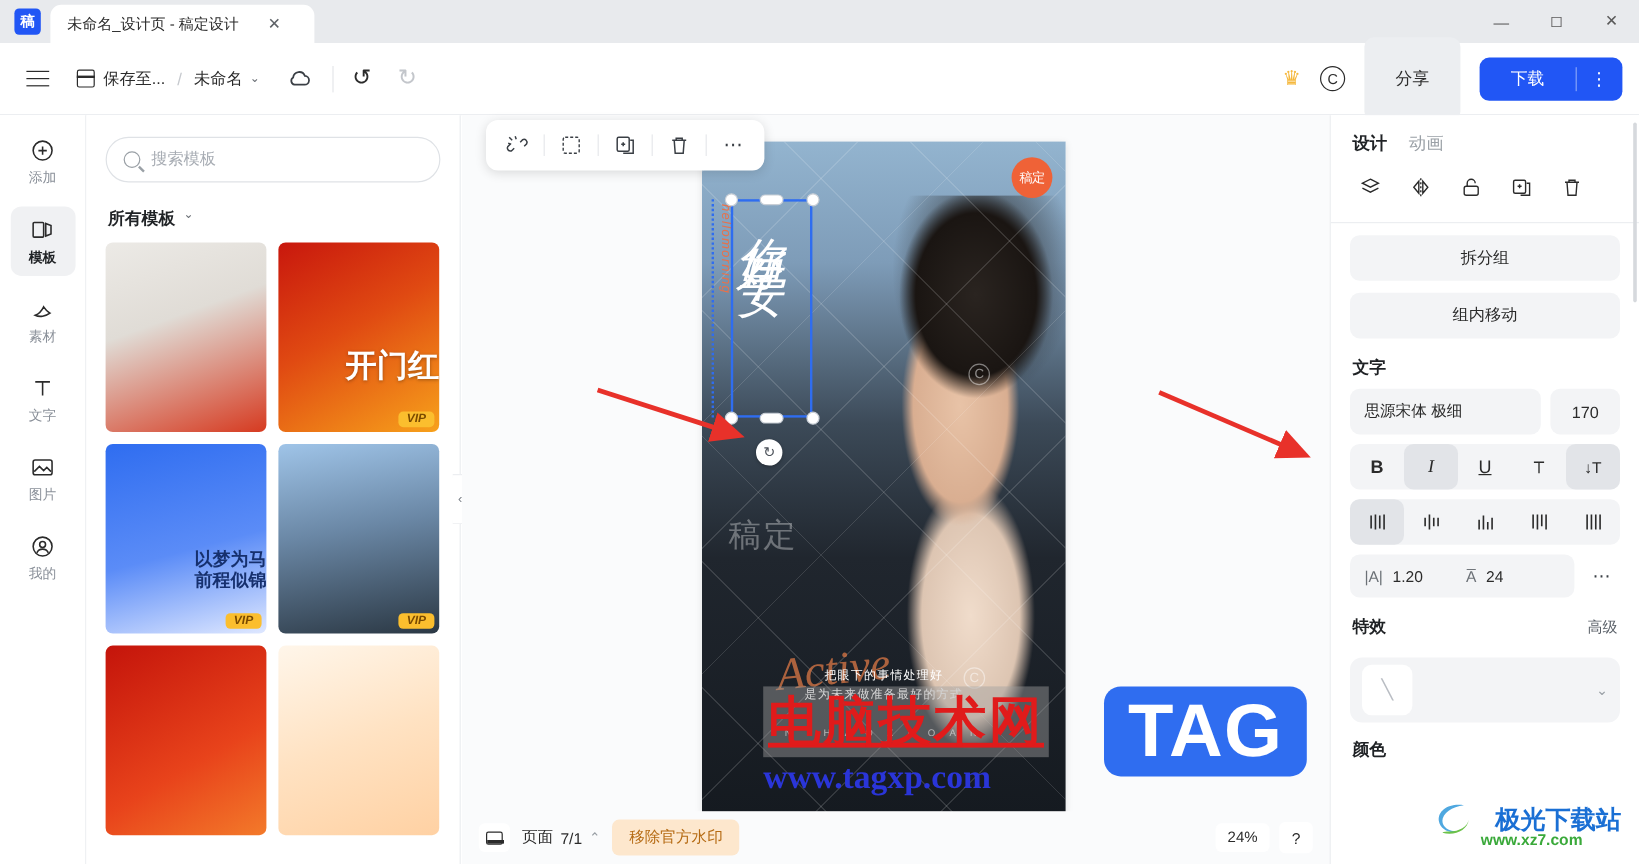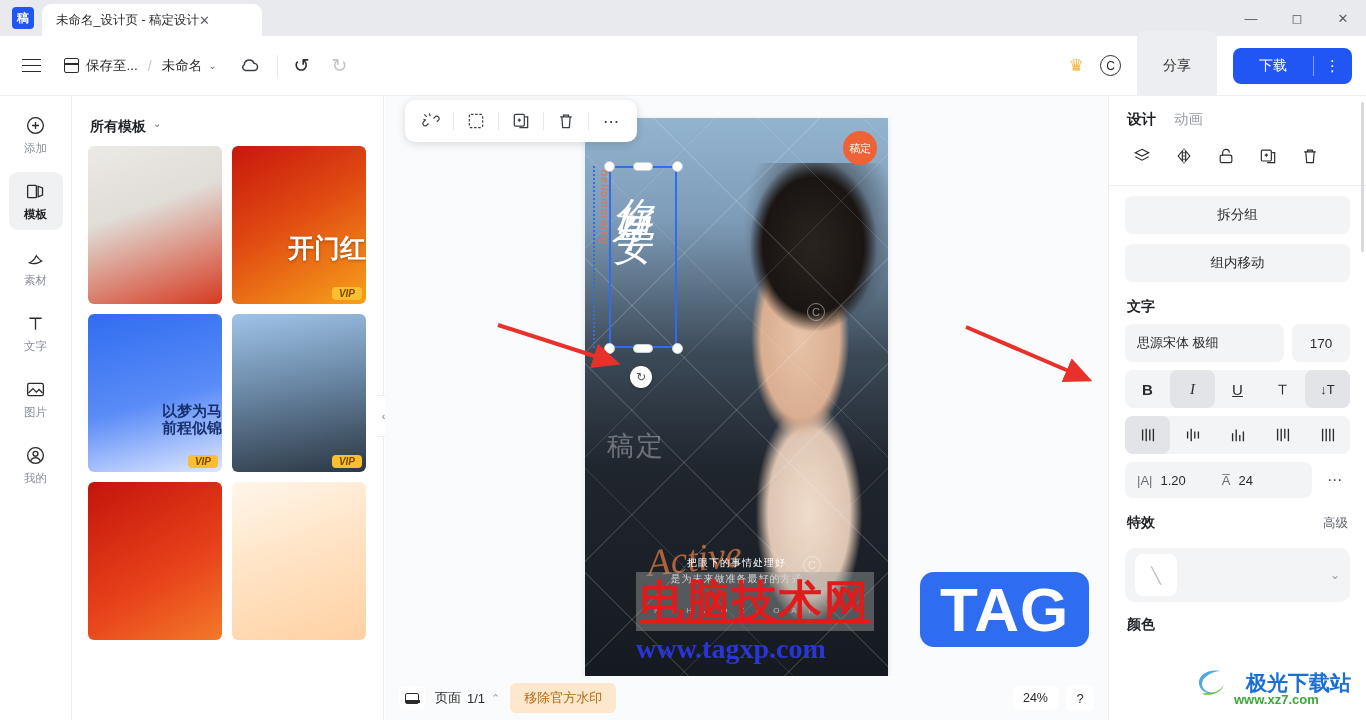--- a/index.html
+++ b/index.html
@@ -21,21 +21,21 @@
     display: flex; align-items: center; justify-content: center;
   }
   .logo-sq {
     width: 22px; height: 22px; background: #2156f5; border-radius: 4px;
     color: #fff; font-size: 12px; display: flex; align-items: center;
     justify-content: center; font-weight: 700;
   }
   .tab {
     height: 32px; background: #fff; border-radius: 9px 9px 0 0;
     display: flex; align-items: center; padding: 0 10px 0 14px;
-    min-width: 220px; gap: 0; margin-left: 4px;
+    min-width: 220px; gap: 24px; margin-left: 4px;
   }
   .tab-title { font-size: 12.5px; color: #2b2b2b; white-space: nowrap; }
   .tab-close { font-size: 13px; color: #5f6368; cursor: default; }
   .winbtns {
     position: absolute; right: 0; top: 0; height: 36px;
     display: flex; align-items: center;
   }
   .winbtn {
     width: 46px; height: 36px; display: flex; align-items: center;
     justify-content: center; color: #5a5a5a; font-size: 13px;
@@ -417,20 +417,24 @@
           <circle cx="12" cy="12" r="9"></circle>
             <circle cx="12" cy="10" r="2.8"></circle>
             <path d="M6.5 18a6 6 0 0 1 11 0"></path>
           </svg>
       </span>
       <span class="rail-label">我的</span>
     </div>
   </div>
 
   <div class="panel">
+    <div class="search">
+      <span class="search-ic"></span>
+      <span class="search-ph">搜索模板</span>
+    </div>
     <div class="cat-row">
       <span class="cat-title">所有模板</span>
       <span class="cat-chev">⌄</span>
     </div>
     <div class="thumbs">
       <div class="thumb t1"></div>
       <div class="thumb t2">
         <div class="thumb-txt" style="bottom:40px;font-size:26px;">开门红</div>
         <span class="vip">VIP</span>
       </div>
@@ -509,21 +513,21 @@
       <span class="ftb-ic">⋯</span>
     </div>
   </div>
 
   <div class="bottombar">
     <div class="page-ic">
         <i></i>
       </div>
     <div class="page-ind">
       <span>页面</span>
-      <span>1/1</span>
+      <span>7/1</span>
       <span class="page-chev">⌃</span>
     </div>
     <button class="btn-wm">移除官方水印</button>
     <div class="zoom-right">
       <span class="zoom-val">24%</span>
       <span class="help-btn">?</span>
     </div>
   </div>
 
   <div class="right">

